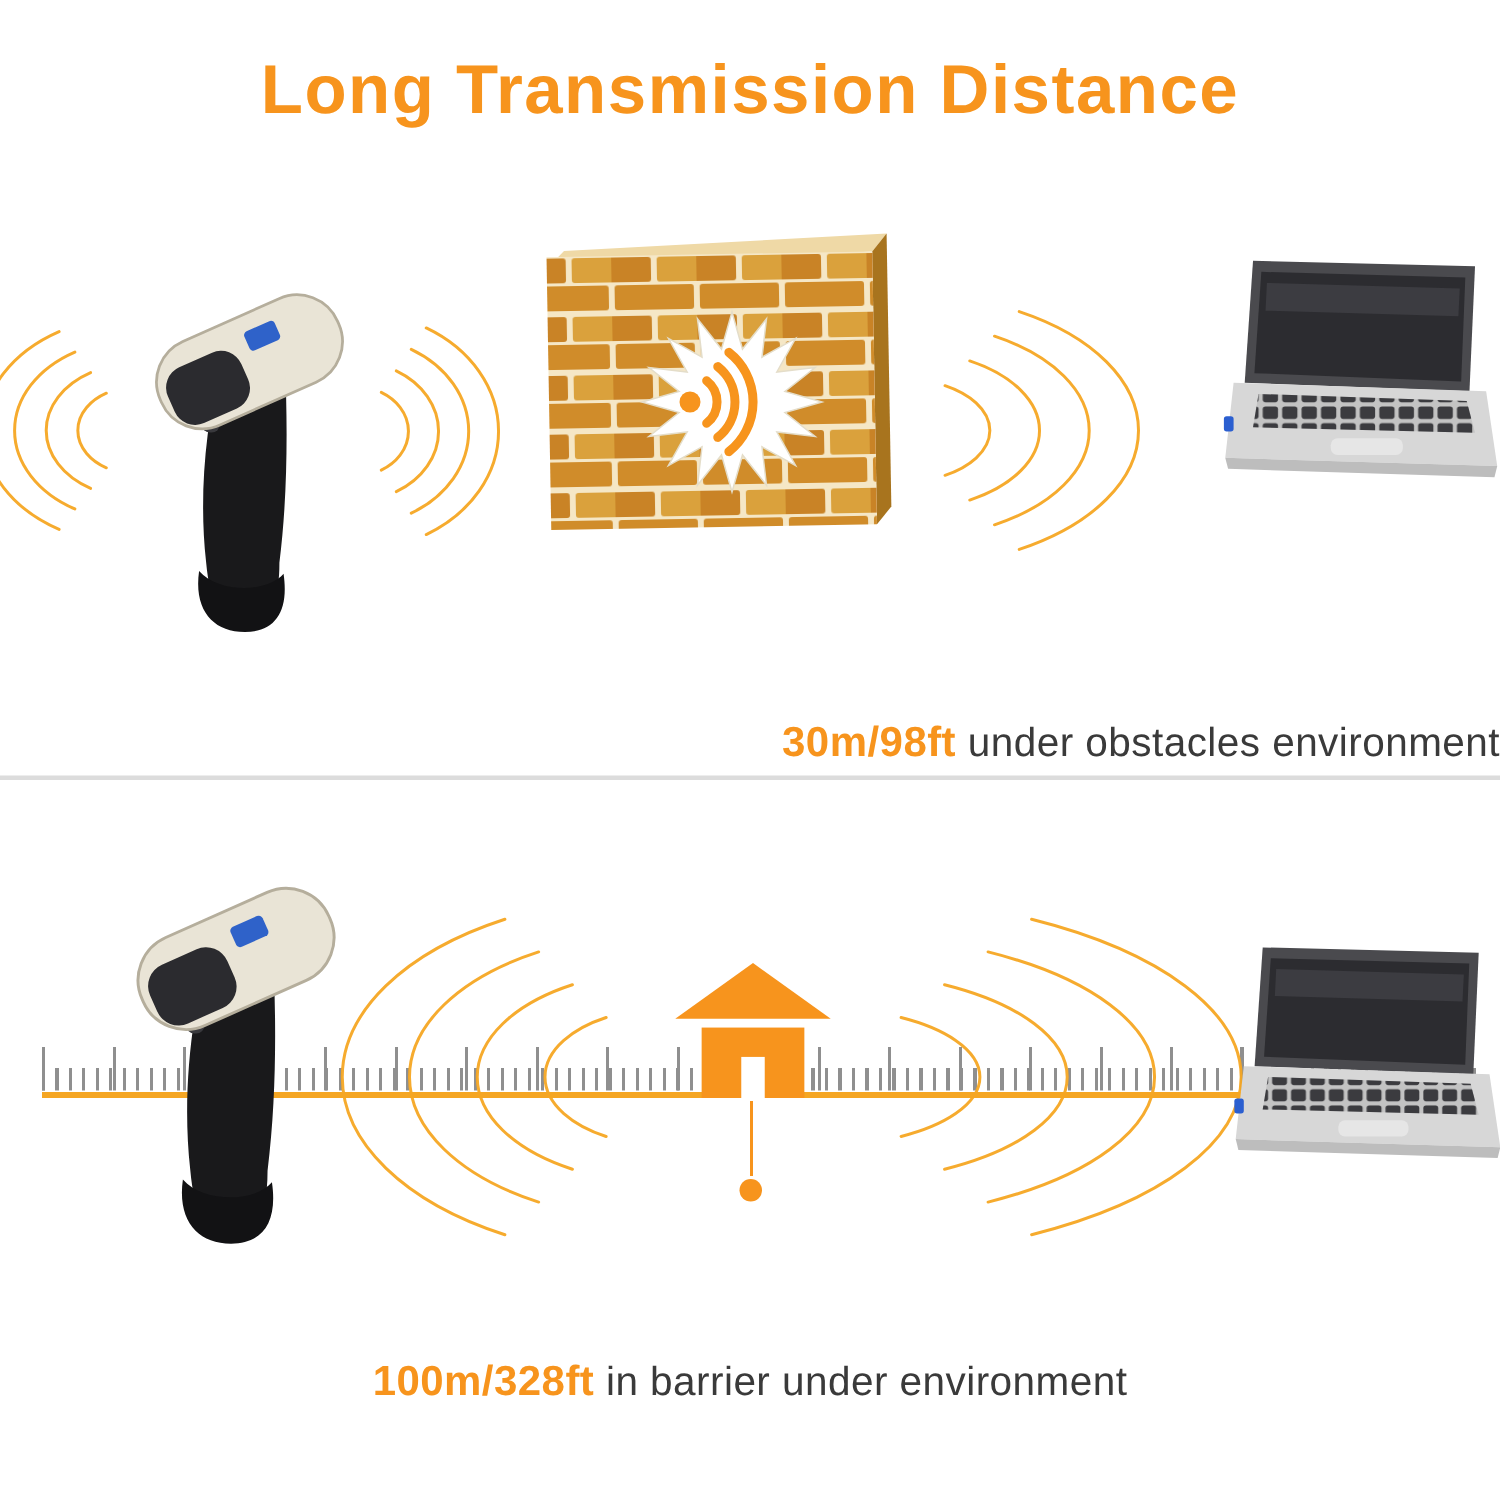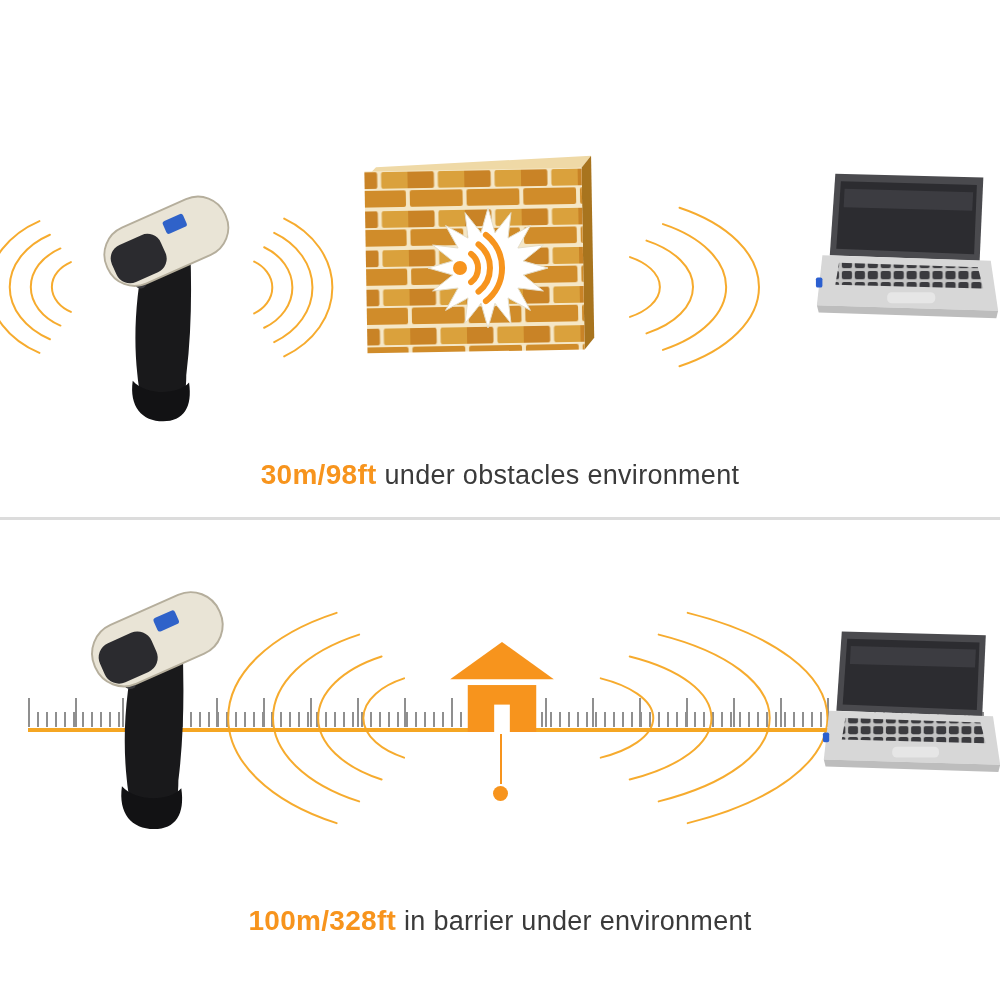--- a/index.html
+++ b/index.html
@@ -56,21 +56,21 @@
     text-align: center;
     font-size: 27px;
     color: var(--caption-text, #3A3A3A);
     letter-spacing: .3px;
   }
   .caption .distance {
     color: var(--accent-orange, #F7941D);
     font-weight: 700;
     font-size: 28px;
   }
-  .caption-top    { top: 432px; }
+  .caption-top    { top: 452px; text-align: right; }
   .caption-bottom { top: 878px; }
 
   .divider {
     position: absolute;
     left: 0; top: 517px;
     width: 100%; height: 3px;
     background: var(--divider, #DCDCDC);
   }
 
   
@@ -105,20 +105,21 @@
       </pattern>
       <pattern id="bricksP" width="58" height="40" patternUnits="userSpaceOnUse">
         <rect width="58" height="40" fill="#f5e7c6"></rect>
         <rect x="2" y="2" width="54" height="17" rx="2" fill="#d08c2a"></rect>
         <rect x="-27" y="23" width="54" height="17" rx="2" fill="#c98326"></rect>
         <rect x="31" y="23" width="54" height="17" rx="2" fill="#daa13c"></rect>
       </pattern>
     </defs>
   </svg>
 
+  <h1 class="title">Long Transmission Distance</h1>
 
   <section>
 
     <svg class="abs waves flip z1 waves-scanner-left-top" viewBox="0 0 110 220" preserveAspectRatio="none">
       <path d="M20,75.4 A40,40 0 0 1 20,144.6" vector-effect="non-scaling-stroke"></path>
       <path d="M31,56.3 A62,62 0 0 1 31,163.7" vector-effect="non-scaling-stroke"></path>
       <path d="M42,37.2 A84,84 0 0 1 42,182.8" vector-effect="non-scaling-stroke"></path>
       <path d="M53,18.2 A106,106 0 0 1 53,201.8" vector-effect="non-scaling-stroke"></path>
     </svg>
 

